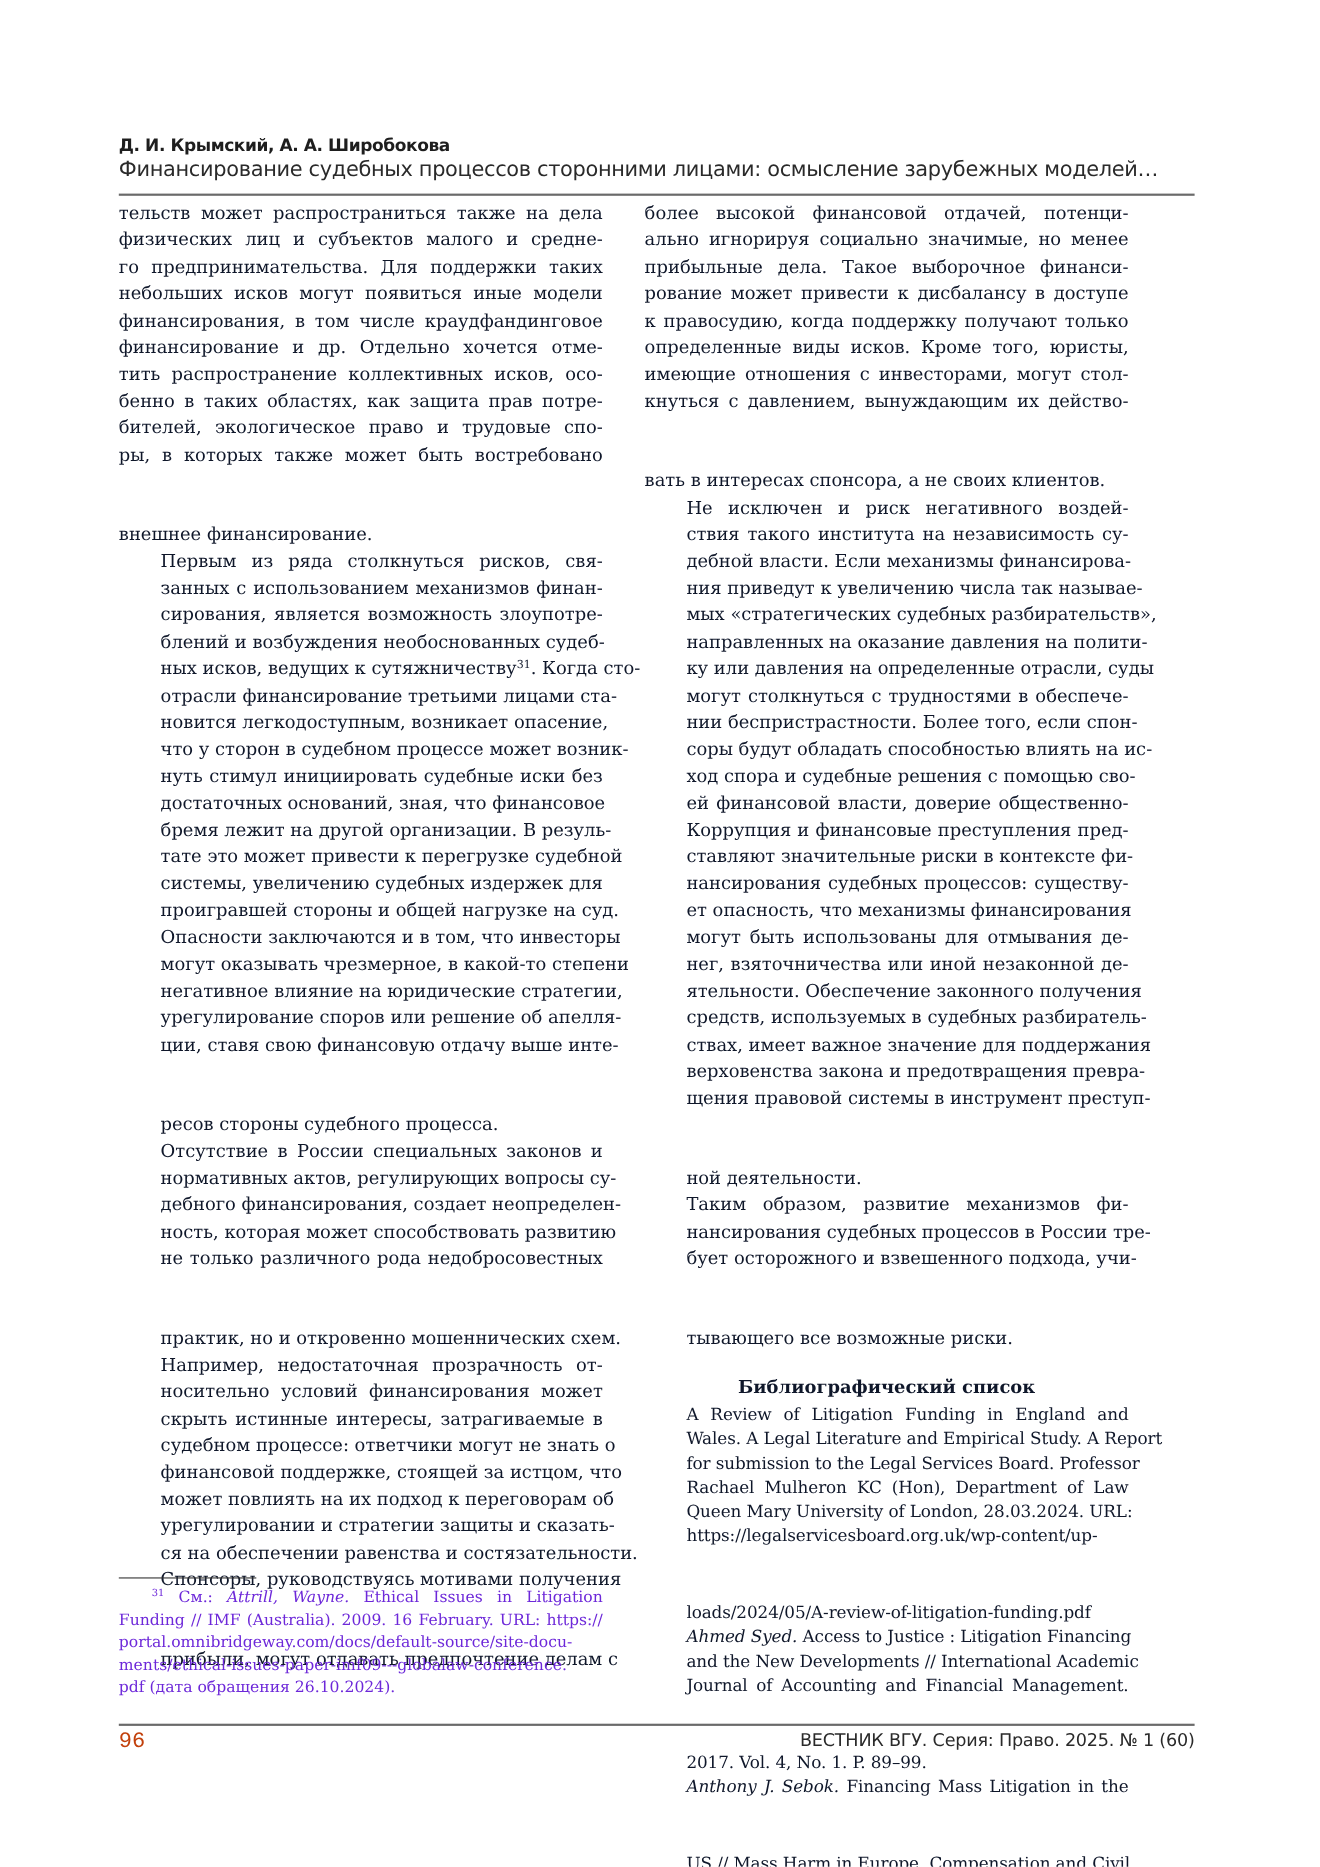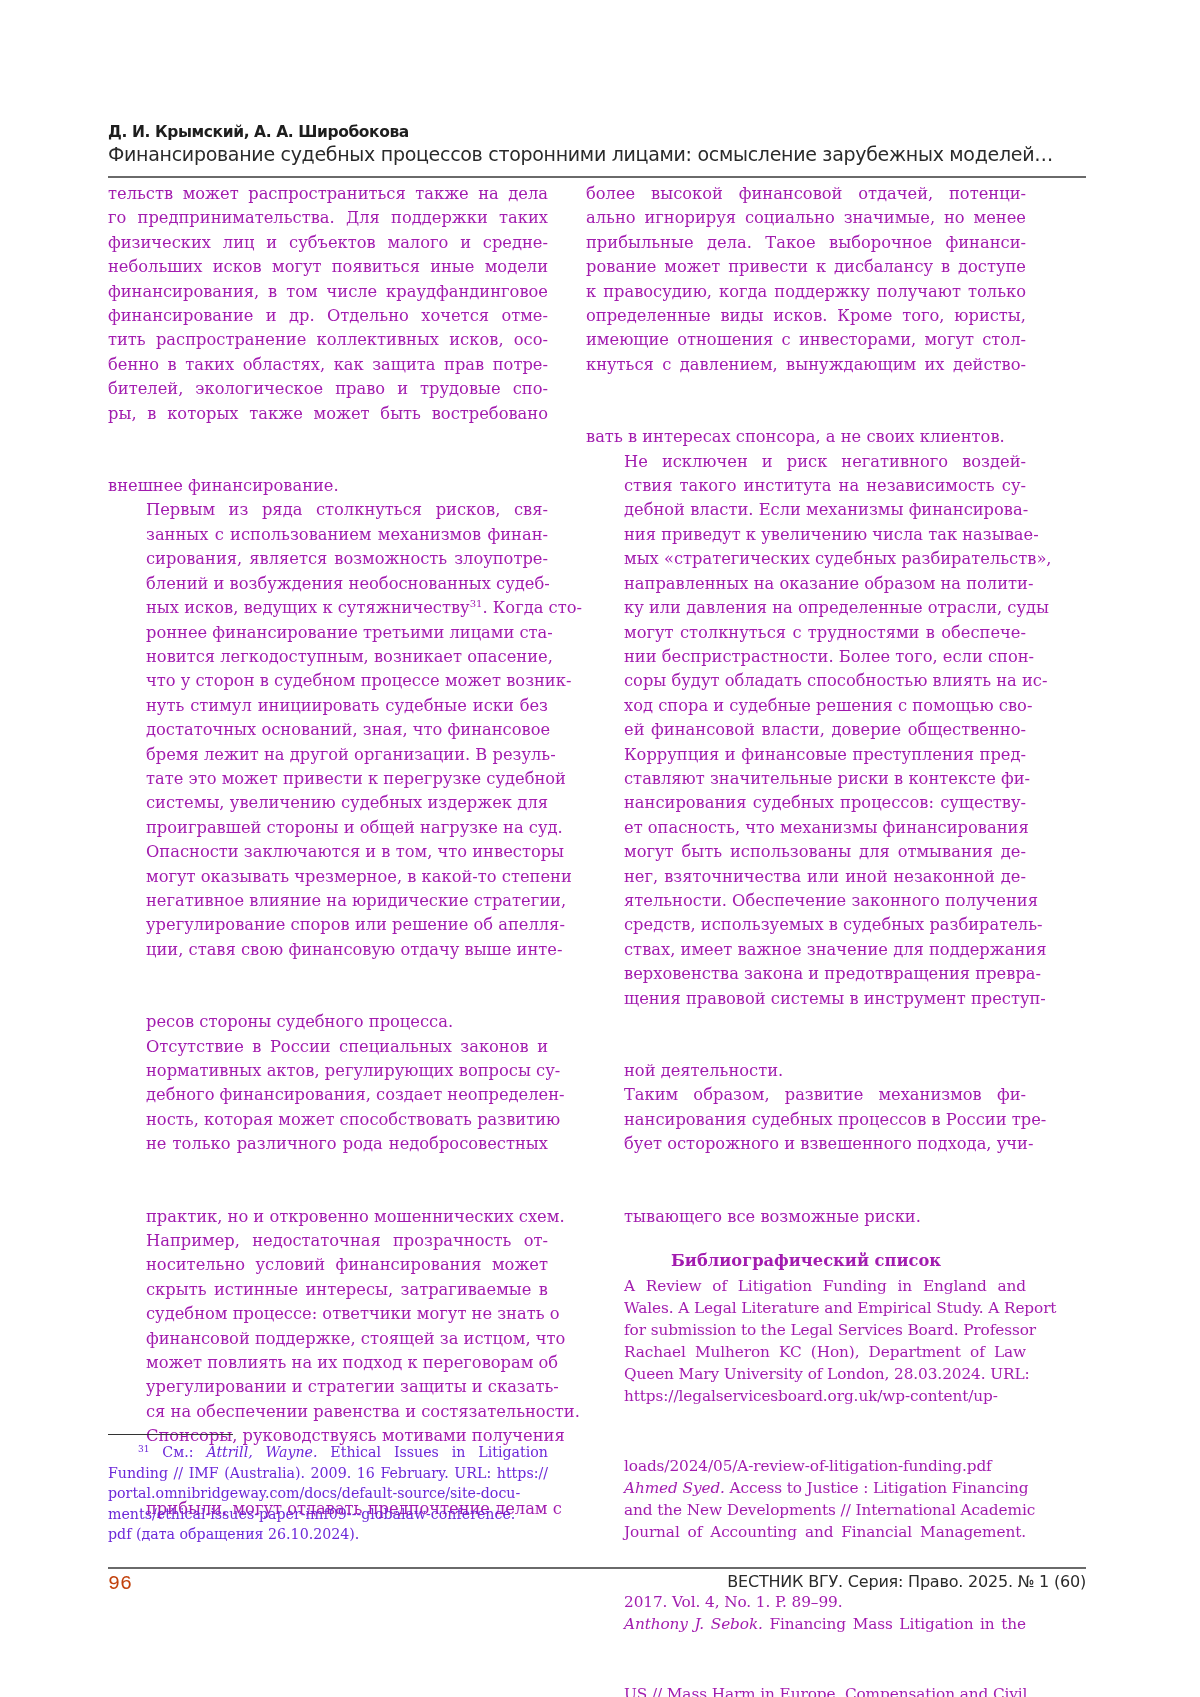--- a/index.html
+++ b/index.html
@@ -4,21 +4,21 @@
 <style>
   html, body { margin: 0; padding: 0; background: #ffffff; }
   body { width: 1200px; height: 1697px; position: relative; overflow: hidden; color: #222; }
   .page { position: absolute; left: 108px; top: 0; width: 978px; height: 1547px; }
 
   .running-header { position: absolute; top: 121px; left: 0; width: 978px; }
   .rh-authors { font-family: "DejaVu Sans", sans-serif; font-weight: bold; font-size: 15.5px; letter-spacing: -0.4px; color: #1e1e1e; line-height: 22px; }
   .rh-title { font-family: "DejaVu Sans", sans-serif; font-size: 19px; letter-spacing: -0.3px; color: #2a2a2a; line-height: 22px; }
   .rule-top { position: absolute; top: 176px; left: 0; width: 978px; height: 0; border-top: 2px solid #6a6a6a; }
 
-  .col { position: absolute; top: 182px; width: 440px; font-family: "DejaVu Serif", serif; font-size: 16.3px; line-height: 24.4px; color: #a21caf; }
+  .col { position: absolute; top: 182px; width: 440px; font-family: "DejaVu Serif", serif; font-size: 16.3px; line-height: 24.4px; color: #0f172a; }
   .col-left { left: 0; }
   .col-right { left: 478px; }
   .col p { margin: 0; text-align: justify; hyphens: manual; }
   .col p.indent { text-indent: 38px; }
   .col p .ln { display: block; text-align: justify; text-align-last: justify; white-space: nowrap; }
   .col p .ln.last { text-align-last: left; margin-top: 48px; }
   sup { font-size: 10px; line-height: 0; vertical-align: 6px; }
 
   .biblio-heading { font-weight: bold; text-align: center; margin-top: 20px !important; margin-bottom: 2px !important; text-align-last: center !important; }
   .biblio p { font-size: 15.3px; line-height: 22px; }
@@ -43,38 +43,38 @@
 
   <div class="running-header">
     <div class="rh-authors">Д. И. Крымский, А. А. Широбокова</div>
     <div class="rh-title">Финансирование судебных процессов сторонними лицами: осмысление зарубежных моделей…</div>
   </div>
   <div class="rule-top"></div>
 
   <div class="col col-left">
     <p id="lp0">
         <span class="ln">тельств может распространиться также на дела</span>
+        <span class="ln">физических лиц и субъектов малого и средне-</span>
         <span class="ln">го предпринимательства. Для поддержки таких</span>
-        <span class="ln">физических лиц и субъектов малого и средне-</span>
         <span class="ln">небольших исков могут появиться иные модели</span>
         <span class="ln">финансирования, в том числе краудфандинговое</span>
         <span class="ln">финансирование и др. Отдельно хочется отме-</span>
         <span class="ln">тить распространение коллективных исков, осо-</span>
         <span class="ln">бенно в таких областях, как защита прав потре-</span>
         <span class="ln">бителей, экологическое право и трудовые спо-</span>
         <span class="ln">ры, в которых также может быть востребовано</span>
         <span class="ln last">внешнее финансирование.</span>
       </p>
     <p class="indent" id="lp1">
         <span class="ln">Первым из ряда столкнуться рисков, свя-</span>
         <span class="ln">занных с использованием механизмов финан-</span>
         <span class="ln">сирования, является возможность злоупотре-</span>
         <span class="ln">блений и возбуждения необоснованных судеб-</span>
         <span class="ln">ных исков, ведущих к сутяжничеству<sup>31</sup>. Когда сто-</span>
-        <span class="ln">роннее финансирование третьими лицами ста-</span>
+        <span class="ln">отрасли финансирование третьими лицами ста-</span>
         <span class="ln">новится легкодоступным, возникает опасение,</span>
         <span class="ln">что у сторон в судебном процессе может возник-</span>
         <span class="ln">нуть стимул инициировать судебные иски без</span>
         <span class="ln">достаточных оснований, зная, что финансовое</span>
         <span class="ln">бремя лежит на другой организации. В резуль-</span>
         <span class="ln">тате это может привести к перегрузке судебной</span>
         <span class="ln">системы, увеличению судебных издержек для</span>
         <span class="ln">проигравшей стороны и общей нагрузке на суд.</span>
         <span class="ln">Опасности заключаются и в том, что инвесторы</span>
         <span class="ln">могут оказывать чрезмерное, в какой-то степени</span>
@@ -116,21 +116,21 @@
         <span class="ln">имеющие отношения с инвесторами, могут стол-</span>
         <span class="ln">кнуться с давлением, вынуждающим их действо-</span>
         <span class="ln last">вать в интересах спонсора, а не своих клиентов.</span>
       </p>
     <p class="indent" id="rp1">
         <span class="ln">Не исключен и риск негативного воздей-</span>
         <span class="ln">ствия такого института на независимость су-</span>
         <span class="ln">дебной власти. Если механизмы финансирова-</span>
         <span class="ln">ния приведут к увеличению числа так называе-</span>
         <span class="ln">мых «стратегических судебных разбирательств»,</span>
-        <span class="ln">направленных на оказание образом на полити-</span>
+        <span class="ln">направленных на оказание давления на полити-</span>
         <span class="ln">ку или давления на определенные отрасли, суды</span>
         <span class="ln">могут столкнуться с трудностями в обеспече-</span>
         <span class="ln">нии беспристрастности. Более того, если спон-</span>
         <span class="ln">соры будут обладать способностью влиять на ис-</span>
         <span class="ln">ход спора и судебные решения с помощью сво-</span>
         <span class="ln">ей финансовой власти, доверие общественно-</span>
         <span class="ln">Коррупция и финансовые преступления пред-</span>
         <span class="ln">ставляют значительные риски в контексте фи-</span>
         <span class="ln">нансирования судебных процессов: существу-</span>
         <span class="ln">ет опасность, что механизмы финансирования</span>

